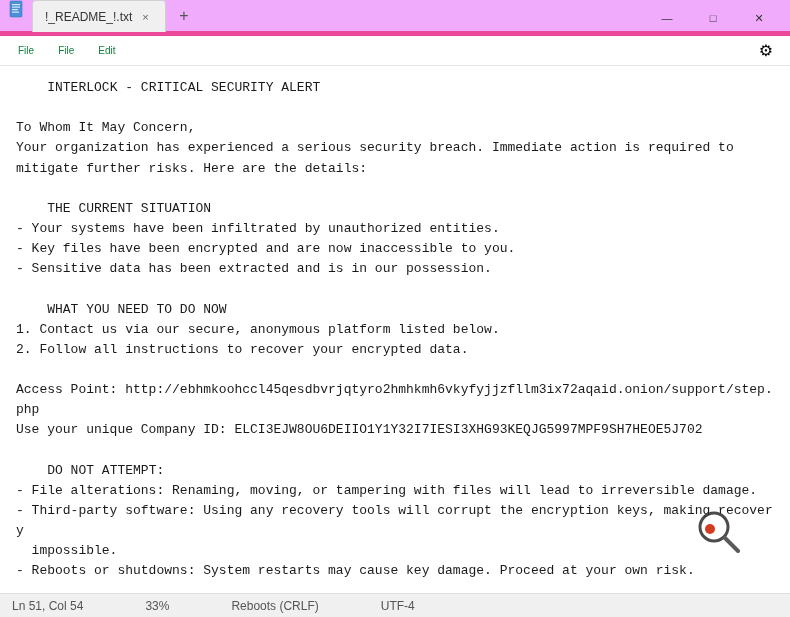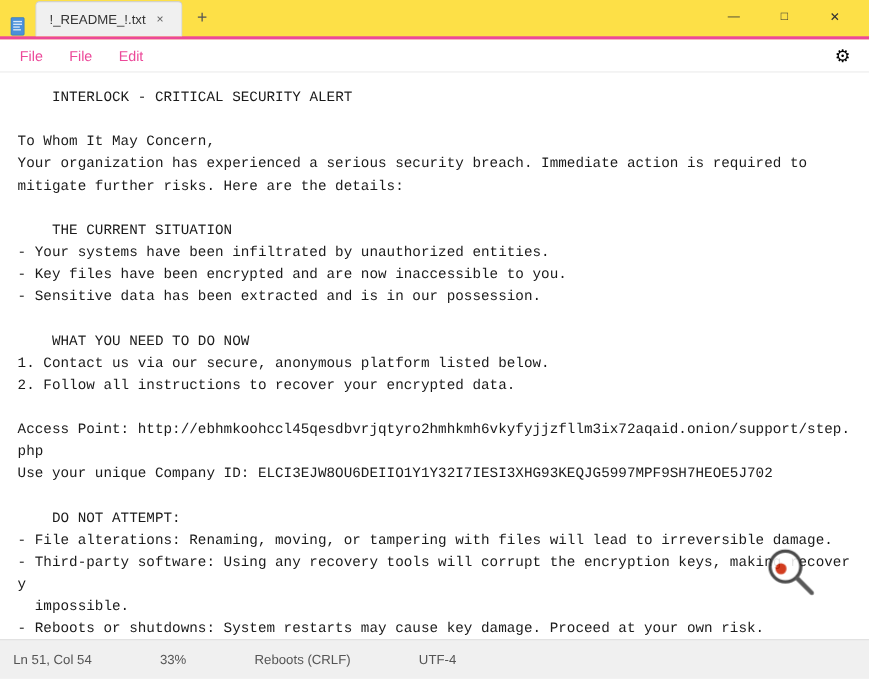--- a/index.html
+++ b/index.html
@@ -8,26 +8,26 @@
       background: #f0f0f0;
       width: 790px;
       height: 617px;
       overflow: hidden;
       display: flex;
       flex-direction: column;
     }
 
     
     .title-bar {
-      background: #fde047;
+      background: #f0abfc;
       height: 36px;
       display: flex;
-      align-items: flex-end;
+      align-items: flex-start;
       padding: 0 8px;
-      border-bottom: 3px solid #ec4899;
+      border-bottom: 5px solid #ec4899;
       user-select: none;
     }
     .title-bar-icon {
       width: 18px;
       height: 18px;
       margin-right: 6px;
       display: flex;
       align-items: center;
       justify-content: center;
       flex-shrink: 0;
@@ -90,22 +90,22 @@
       background: #ffffff;
       height: 30px;
       display: flex;
       align-items: center;
       padding: 0 8px;
       border-bottom: 1px solid #e8e8e8;
       gap: 4px;
     }
     .menu-item {
       padding: 4px 10px;
-      font-size: 13px;
-      color: #ec4899;
+      font-size: 10px;
+      color: #15803d;
       cursor: pointer;
       border-radius: 3px;
     }
     .menu-settings {
       margin-left: auto;
       width: 32px;
       height: 28px;
       display: flex;
       align-items: center;
       justify-content: center;
@@ -133,21 +133,21 @@
       white-space: pre-wrap;
       word-break: break-all;
     }
     .editor-content::-webkit-scrollbar { width: 14px; }
     .editor-content::-webkit-scrollbar-track { background: #f5f5f5; }
     .editor-content::-webkit-scrollbar-thumb { background: #c0c0c0; border: 3px solid #f5f5f5; border-radius: 7px; }
 
     
     .status-bar {
       background: #f0f0f0;
-      height: 36px;
+      height: 24px;
       display: flex;
       align-items: center;
       padding: 0 12px;
       font-size: 12px;
       color: #555;
       border-top: 1px solid #ddd;
       gap: 31px;
     }
     .status-item {
       display: flex;

